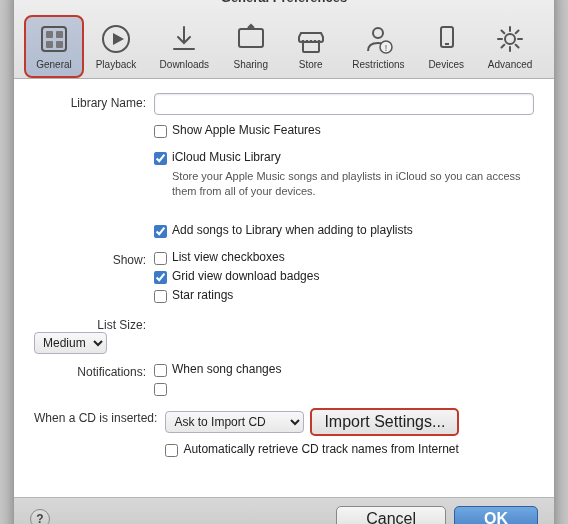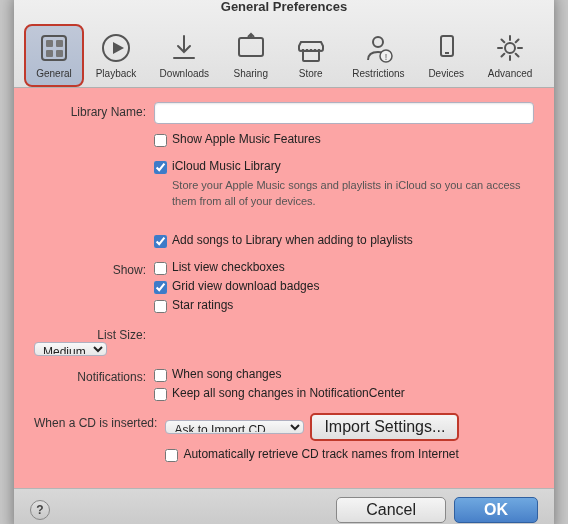--- a/index.html
+++ b/index.html
@@ -64,22 +64,22 @@
       justify-content: center;
       font-size: 26px;
       color: #555;
     }
     .toolbar-label {
       font-size: 10px;
       color: #333;
       margin-top: 2px;
     }
     .content {
-      padding: 14px 20px 14px 20px;
-      background: #fca5a5;
+      padding: 14px 20px 28px 20px;
+      background: #ffffff;
     }
     .form-row {
       display: flex;
       align-items: flex-start;
       margin-bottom: 8px;
     }
     .form-label {
       text-align: right;
       min-width: 120px;
       padding-right: 8px;
@@ -118,21 +118,21 @@
       color: #222;
     }
     .checkbox-desc {
       font-size: 11px;
       color: #555;
       margin-left: 18px;
       margin-bottom: 16px;
       line-height: 1.4;
     }
     select {
-      height: 14px;
+      height: 22px;
       border: 1px solid #b0b0c0;
       border-radius: 4px;
       background: linear-gradient(to bottom, #f8f8f8, #e8e8e8);
       font-size: 12px;
       padding: 1px 4px;
       color: #222;
       appearance: auto;
     }
     .bottom-bar {
       background: linear-gradient(to bottom, #d8d8d8, #c8c8c8);
@@ -358,21 +358,20 @@
 
     <div class="form-row" style="margin-top:4px;">
       <div class="form-label">Notifications:</div>
       <div class="form-control">
         <div class="checkbox-row">
           <input type="checkbox" id="songchanges" style="">
           <label class="checkbox-label" for="songchanges">When song changes</label>
         </div>
         <div class="checkbox-row">
           <input type="checkbox" id="keepallsongs" style="">
-          <label class="checkbox-label" for="keepallsongs">Keep all song changes in NotificationCenter</label>
         </div>
       </div>
     </div>
 
     <div class="form-row" style="margin-top:4px;">
       <div class="form-label">When a CD is inserted:</div>
       <div class="form-control">
         <div class="cd-row">
           <select>
             <option selected="">Ask to Import CD</option>

